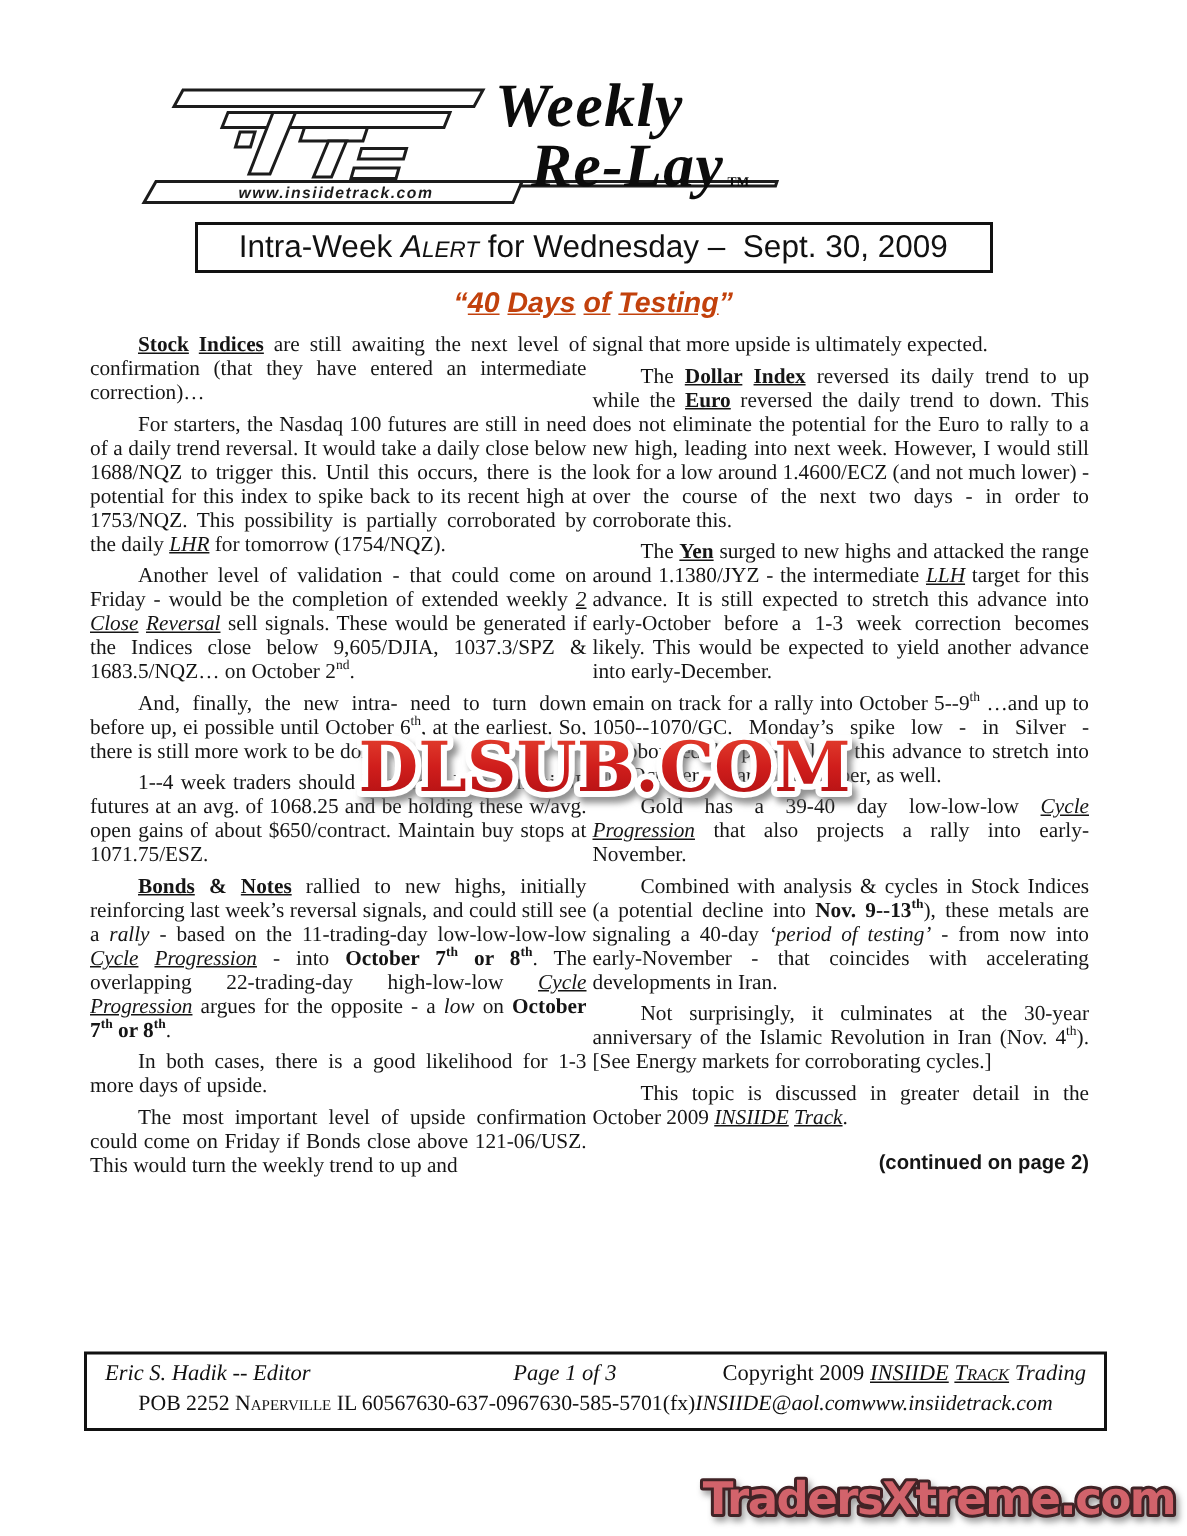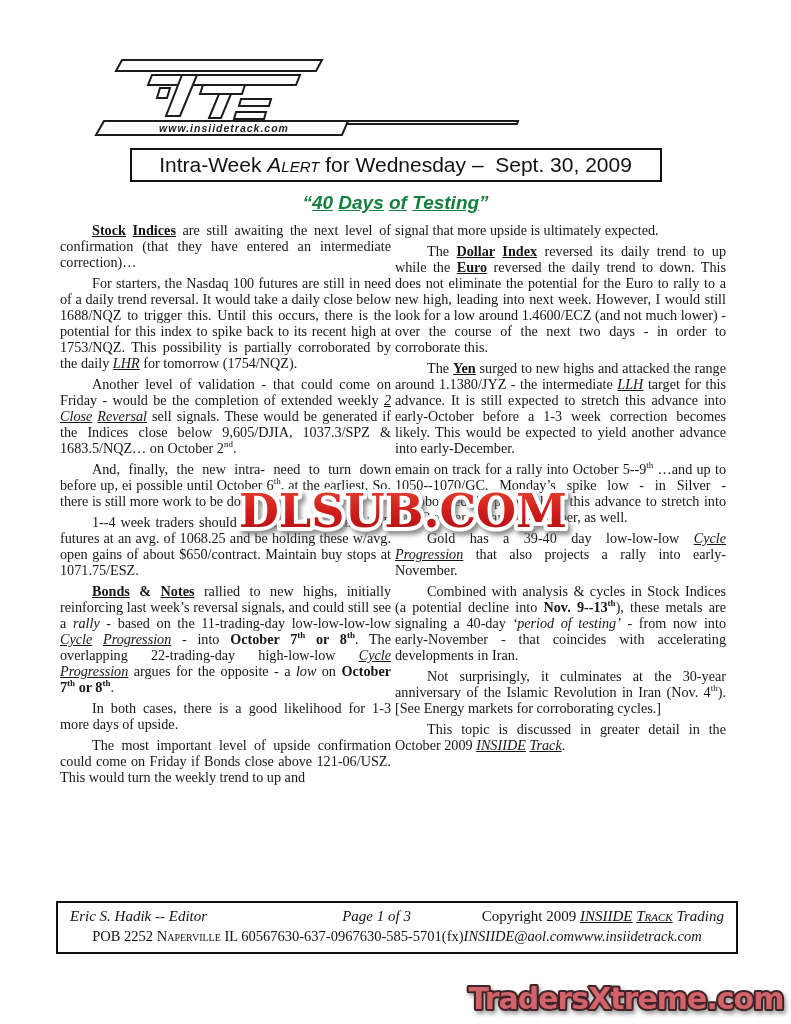--- a/index.html
+++ b/index.html
@@ -22,21 +22,21 @@
   .alert-box{
     position:absolute;top:148px;left:50%;transform:translateX(-50%);
     width:528px;height:30px;border:2px solid #111;background:#fff;
     font-family:"Liberation Sans",sans-serif;font-size:21px;color:#111;
     display:flex;align-items:center;justify-content:center;white-space:pre;
   }
   
   .headline{
     position:absolute;top:192px;left:0;width:100%;text-align:center;
     font-family:"Liberation Sans",sans-serif;font-weight:bold;font-style:italic;
-    font-size:19px;color:#15803d;margin:0;
+    font-size:19px;color:#c2410c;margin:0;
   }
   
   .columns{
     position:absolute;top:222px;left:60px;width:678px;height:677px;
     display:flex;gap:4px;overflow:hidden;
   }
   .col{width:331px;font-size:14.2px;line-height:16px;text-align:justify;}
   .para{margin:0 0 5px 0;}
   .para.indent{text-indent:32px;}
   .para.section{}
@@ -86,20 +86,24 @@
         <polygon points="142,58 172,58 170,65 140,65"></polygon>
 
         <polygon points="10,67 254,67 248,81 2,81"></polygon>
 
         <polygon points="254,67 424,67 423,70 253,70"></polygon>
       </g>
       <text x="130" y="78" text-anchor="middle" font-family="'Liberation Sans',sans-serif" font-size="10.5" font-weight="bold" font-style="italic" letter-spacing="1" fill="#1c1c1c">www.insiidetrack.com</text>
     </svg>
   </div>
 
+  <div class="wr">
+    <div class="l1">Weekly</div>
+    <div class="l2"><span>Re-Lay</span><span class="tm">TM</span></div>
+  </div>
 
   <div class="alert-box">
     <span><span>Intra-Week </span><span class="i sc">Alert</span><span> for Wednesday –  Sept. 30, 2009</span></span>
   </div>
 
   <h1 class="headline"><span><span>“</span><span class="u">40</span><span> </span><span class="u">Days</span><span> </span><span class="u">of</span><span> </span><span class="u">Testing</span><span>”</span></span></h1>
 
   <div class="columns">
     <div class="col">
         <p class="para indent"><span class="b u">Stock</span><span class="b"> </span><span class="b u">Indices</span><span> are still awaiting the next level of confirmation (that they have entered an intermediate correction)…</span></p>
@@ -113,20 +117,21 @@
       </div>
     <div class="col">
         <p class="para"><span>signal that more upside is ultimately expected.</span></p>
         <p class="para indent section"><span>The </span><span class="b u">Dollar</span><span class="b"> </span><span class="b u">Index</span><span> reversed its daily trend to up while the </span><span class="b u">Euro</span><span> reversed the daily trend to down.  This does not eliminate the potential for the Euro to rally to a new high, leading into next week.  However, I would still look for a low around 1.4600/ECZ (and not much lower) - over the course of the next two days - in order to corroborate this.</span></p>
         <p class="para indent"><span>The </span><span class="b u">Yen</span><span> surged to new highs and attacked the range around 1.1380/JYZ - the intermediate </span><span class="i u">LLH</span><span> target for this advance.  It is still expected to stretch this advance into early-October before a 1-3 week correction becomes likely.  This would be expected to yield another advance into early-December.</span></p>
         <p class="para section"><span>emain on track for a rally into October 5--9</span><sup>th</sup><span> …and up to 1050--1070/GC.  Monday’s spike low - in Silver - corroborated the potential for this advance to stretch into late-October or early-November, as well.</span></p>
         <p class="para indent"><span>Gold has a 39-40 day low-low-low </span><span class="i u">Cycle</span><span class="i"> </span><span class="i u">Progression</span><span> that also projects a rally into early-November.</span></p>
         <p class="para indent"><span>Combined with analysis &amp; cycles in Stock Indices (a potential decline into </span><span class="b">Nov. 9--13</span><sup class="b">th</sup><span>), these metals are signaling a 40-day </span><span class="i">‘period of testing’</span><span> - from now into early-November - that coincides with accelerating developments in Iran.</span></p>
         <p class="para indent"><span>Not surprisingly, it culminates at the 30-year anniversary of the Islamic Revolution in Iran (Nov. 4</span><sup>th</sup><span>).  [See Energy markets for corroborating cycles.]</span></p>
         <p class="para indent"><span>This topic is discussed in greater detail in the October 2009 </span><span class="i u">INSIIDE</span><span class="i"> </span><span class="i u">Track</span><span>.</span></p>
+        <p class="para cont-note"><span>(continued on page 2)</span></p>
       </div>
   </div>
 
   <div class="footer-box">
     <div class="f-row1">
       <div class="f-left"><span class="i">Eric S. Hadik -- Editor</span></div>
       <div class="f-center"><span class="i">Page 1 of 3</span></div>
       <div class="f-right"><span>Copyright 2009 </span><span class="i u">INSIIDE</span><span class="i"> </span><span class="i u sc">Track</span><span class="i"> Trading</span></div>
     </div>
     <div class="f-row2">

